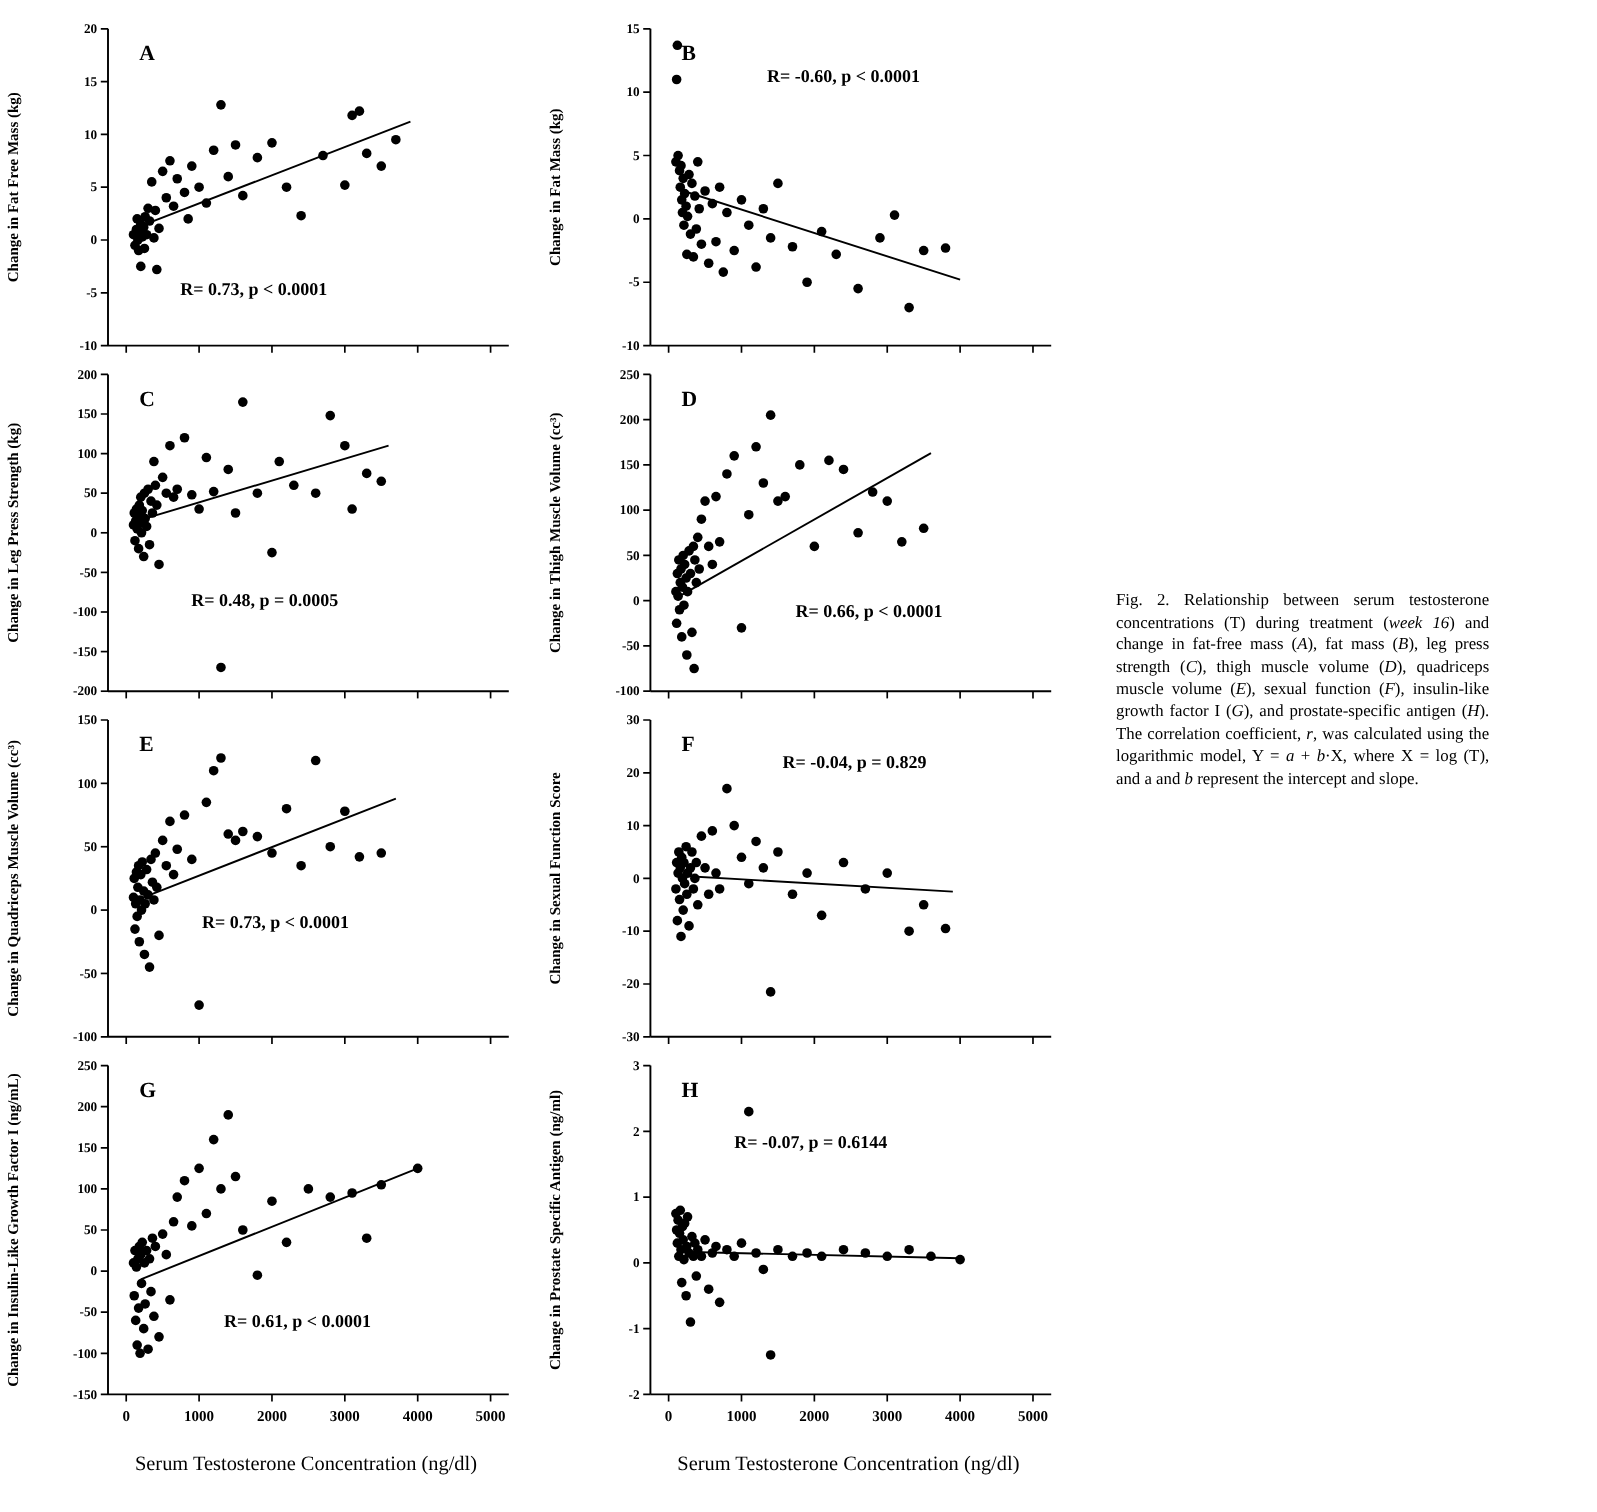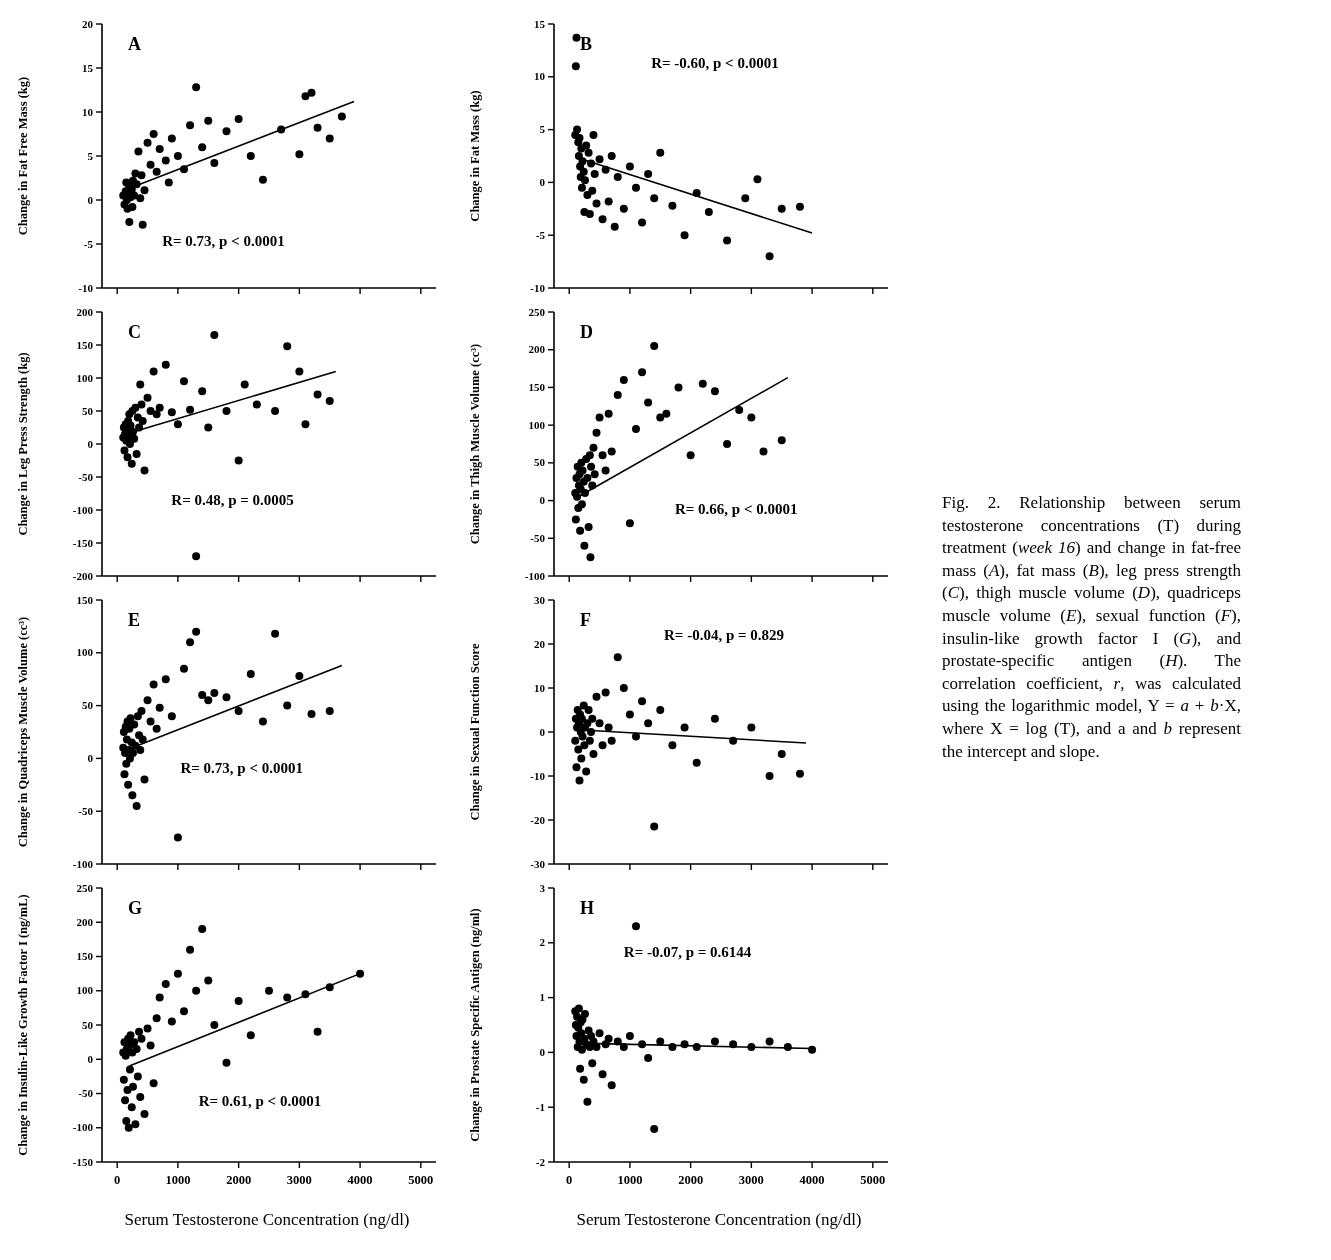--- a/index.html
+++ b/index.html
@@ -1,21 +1,21 @@
 <!DOCTYPE html>
 <html><head>
 <meta charset="utf-8">
 <style>
   html,body { margin:0; padding:0; background:#ffffff; }
   body { font-family:"Liberation Serif", serif; color:#000; }
-  .page { width:1251px; height:1260px; display:flex; padding-top:14px; box-sizing:border-box;padding-left:12px; }
+  .page { width:1251px; height:1260px; display:flex; padding-top:14px; box-sizing:border-box; }
   .chart-col { width:452px; display:flex; flex-direction:column; align-items:flex-start; }
   .charts-stack { display:flex; flex-direction:column; }
   .x-axis-label { width:452px; text-align:center; font-weight:normal; font-size:17px; padding-left:58px; box-sizing:border-box; margin-top:2px; }
-  .caption { width:388px; padding:478px 10px 0 26px; box-sizing:border-box; font-size:17px; line-height:1.33; text-align:justify; }
+  .caption { width:388px; padding:478px 10px 0 26px; box-sizing:border-box; font-size:14px; line-height:1.33; text-align:justify; }
   svg { display:block; }
   svg text { font-family:"Liberation Serif", serif; fill:#000; }
 </style>
 </head>
 <body>
 
 <div class="page">
   <div class="chart-col">
     <div class="charts-stack" id="col-left">
         <svg width="440" height="288" viewBox="0 0 440 288">

